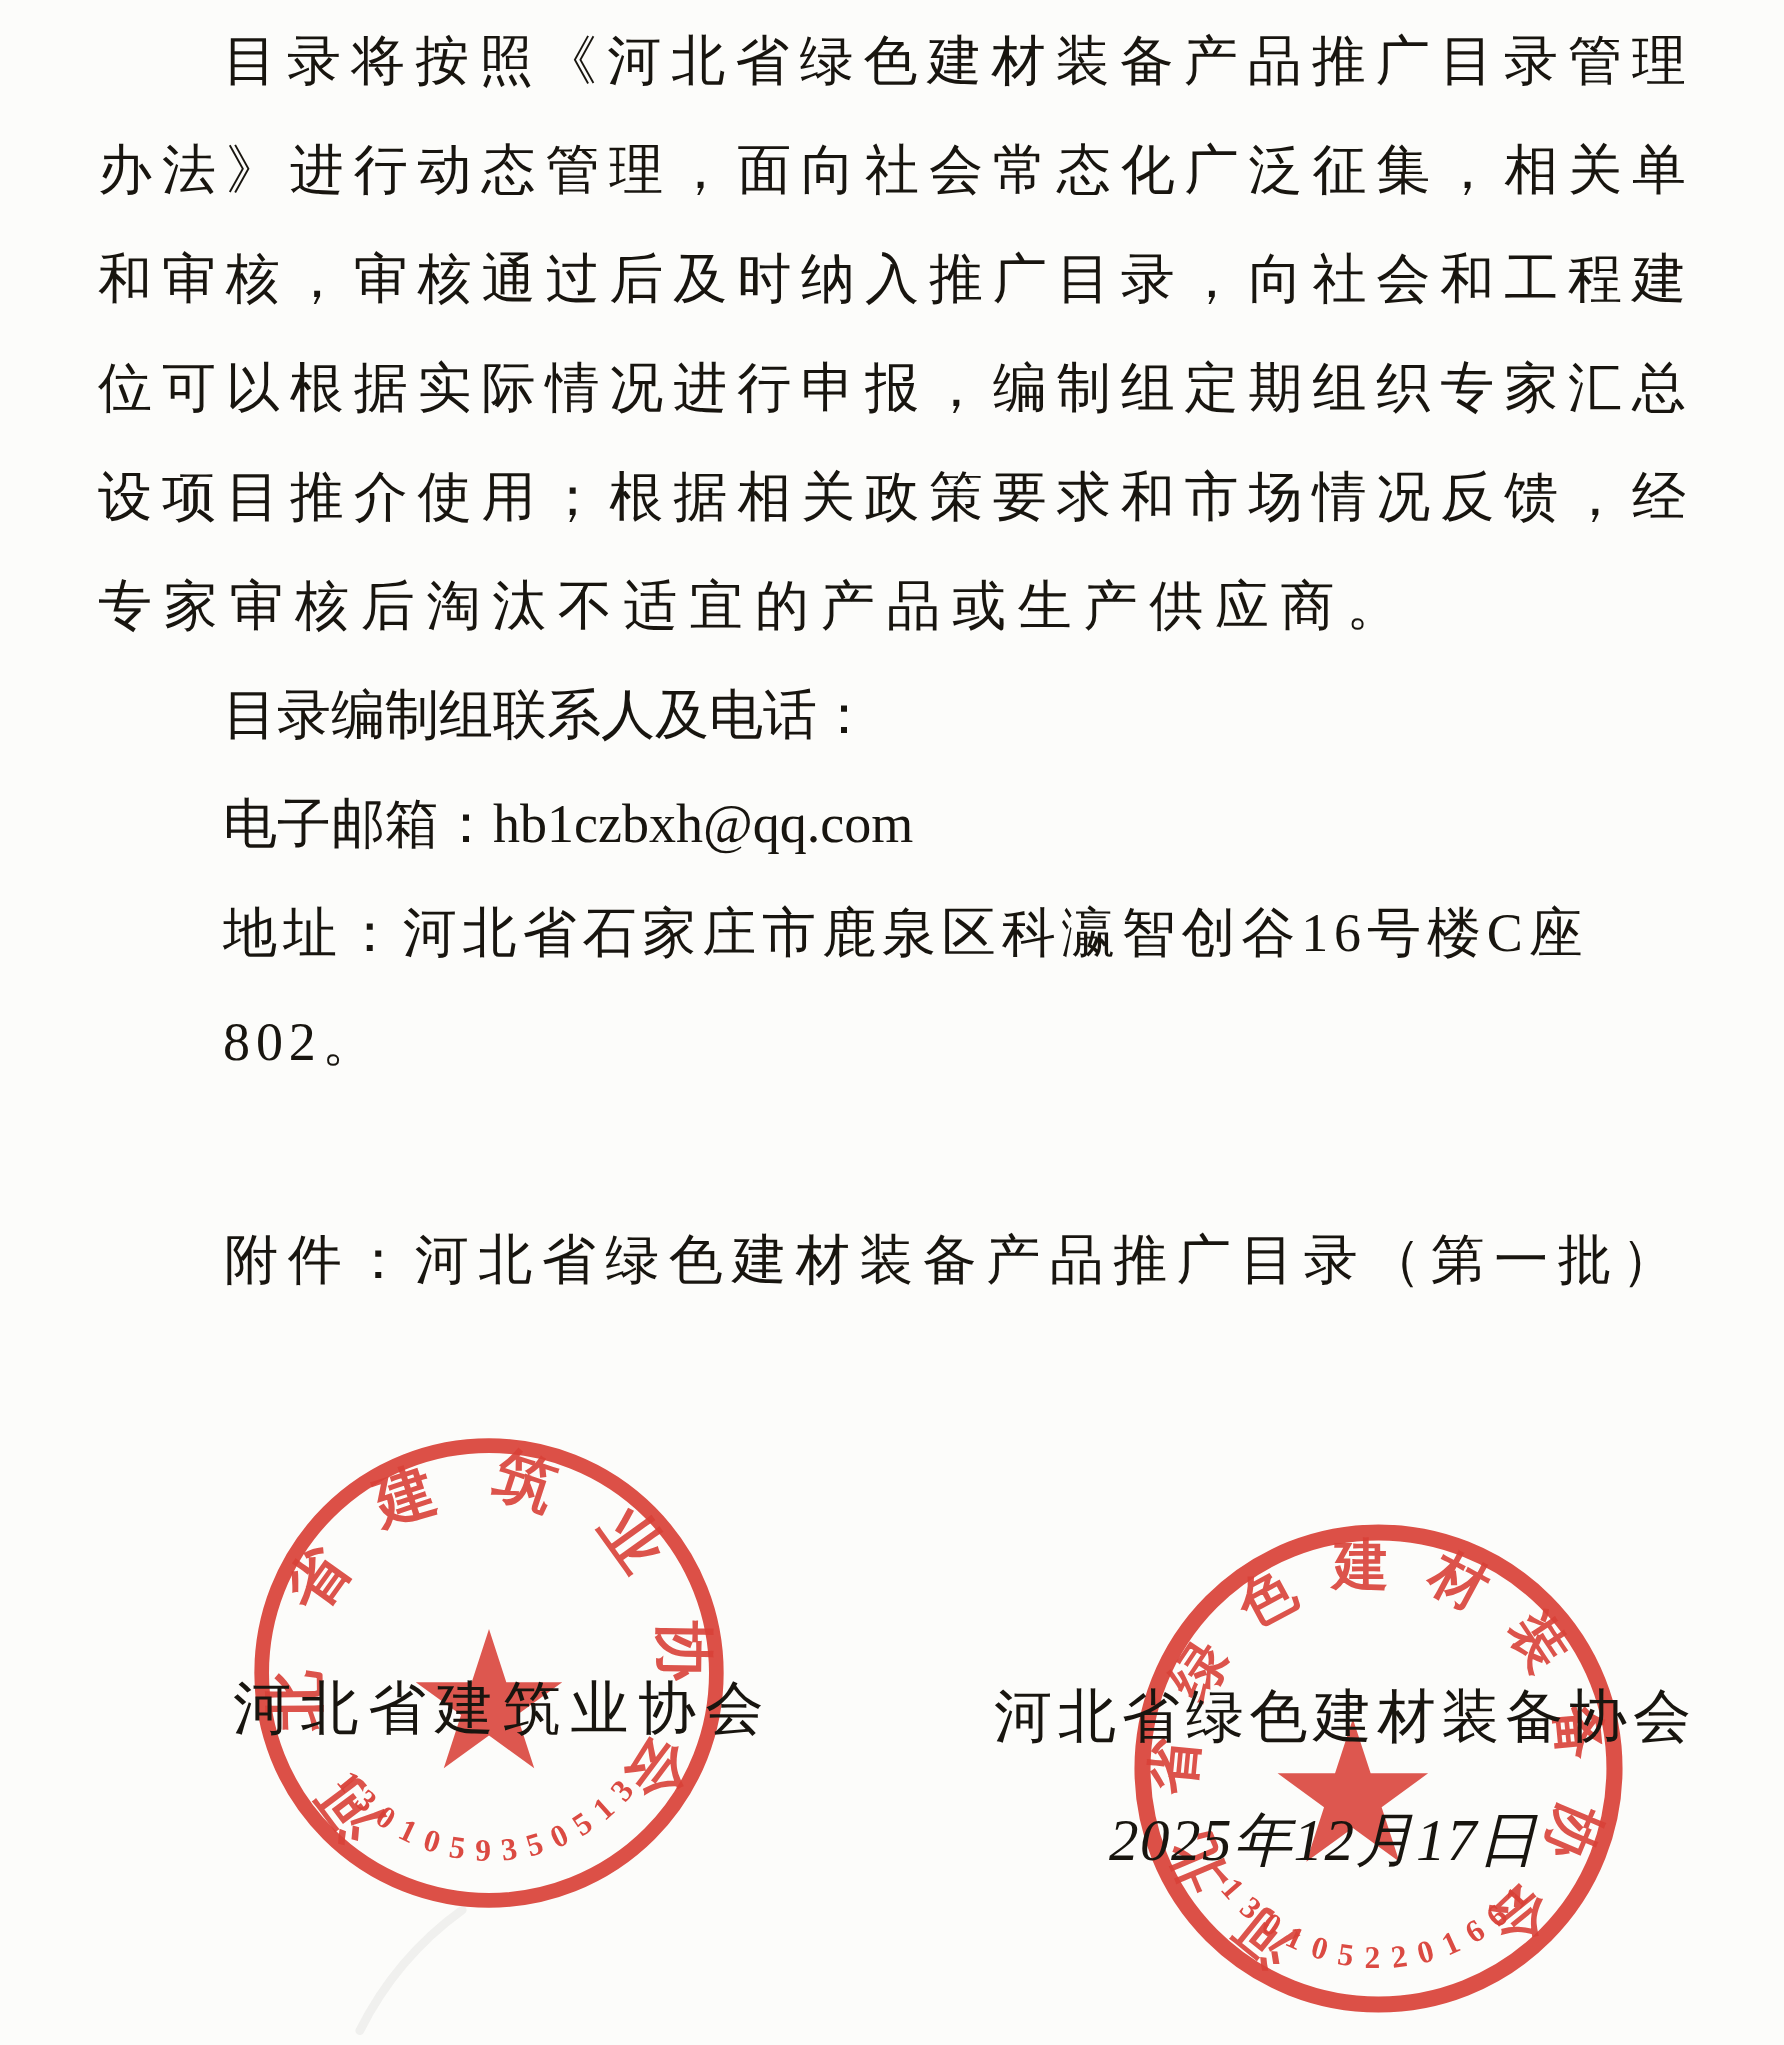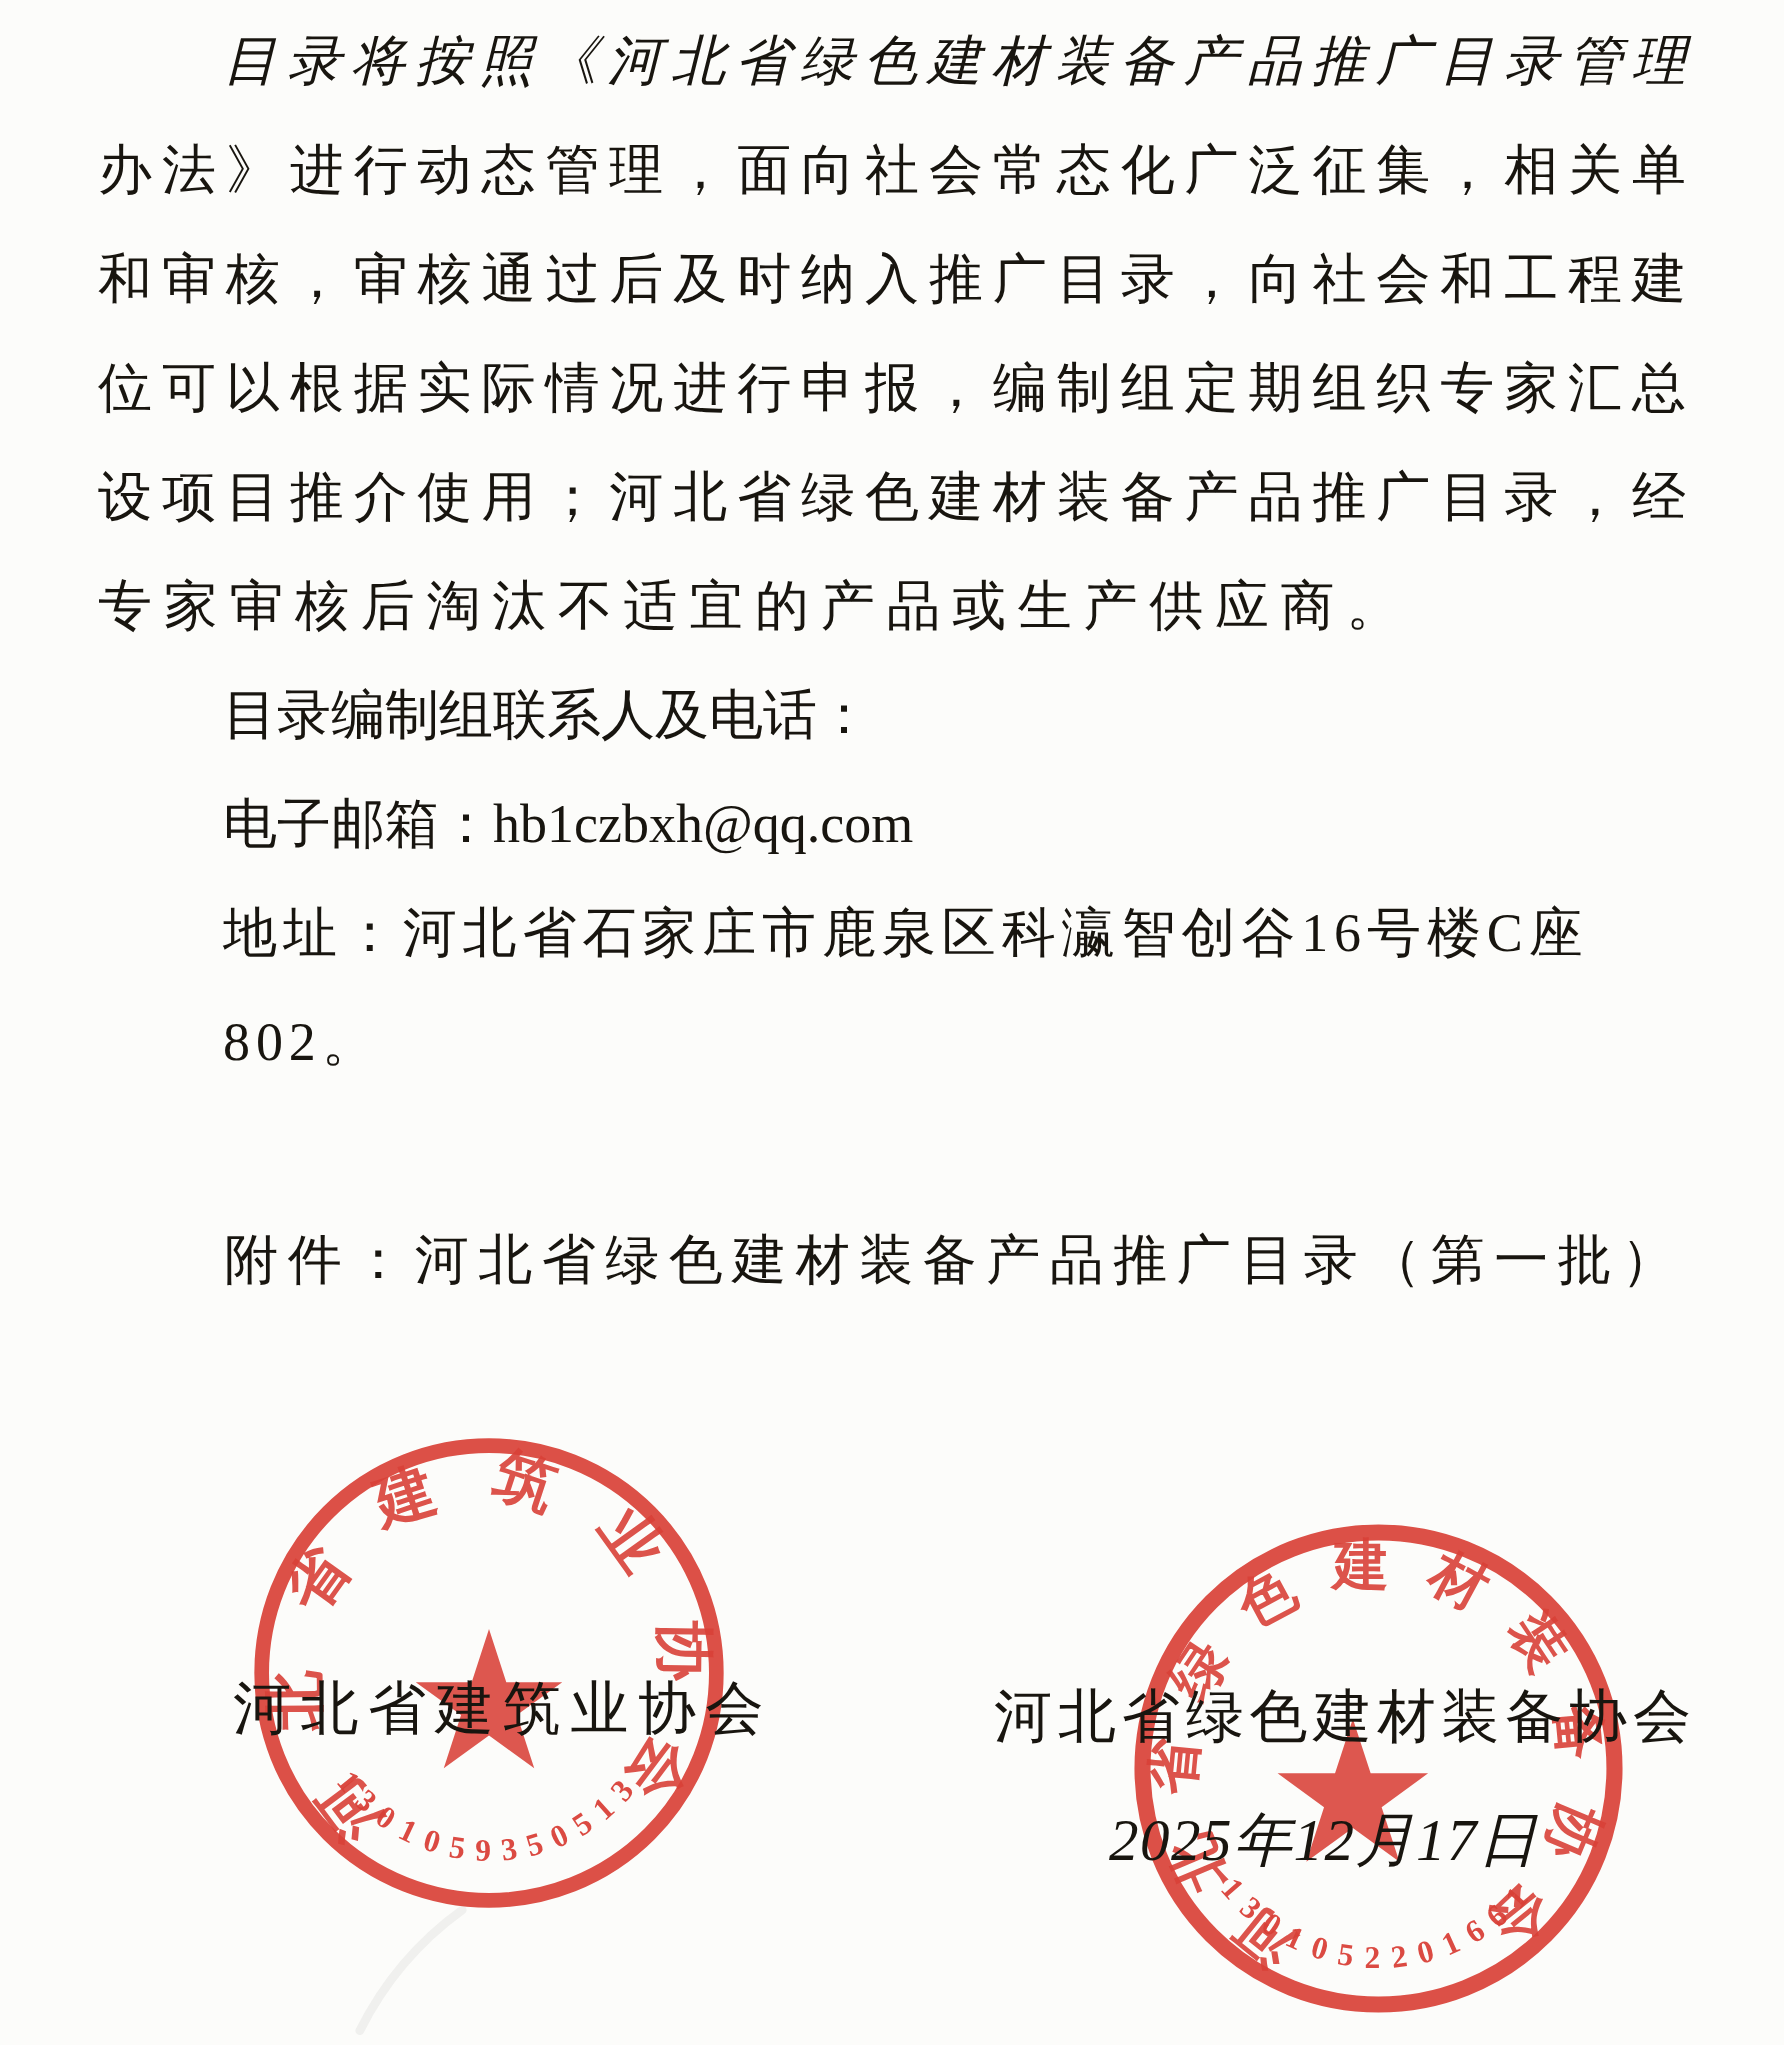--- a/index.html
+++ b/index.html
@@ -13,21 +13,21 @@
   }
   .body-text{
     position:absolute;left:98px;top:7.3px;width:1588px;z-index:1;
   }
   .line{
     font-size:54px;line-height:109px;white-space:normal;
   }
   .p-just{
     text-align:justify;text-align-last:justify;text-justify:inter-character;
   }
-  .p1{text-indent:125px;font-style:italic;}
+  .p1{text-indent:125px;}
   .p-last{letter-spacing:11.7px;}
   .indent{padding-left:125px;}
   .addr{letter-spacing:5.9px;}
   .attach{letter-spacing:9.5px;padding-left:125px;margin-top:109px;text-align:center;}
   .org-left{
     position:absolute;left:233px;top:1672px;font-size:58px;line-height:73px;
     letter-spacing:9.5px;z-index:3;white-space:nowrap;
   }
   .org-right{
     position:absolute;left:994px;top:1680px;font-size:58px;line-height:73px;
@@ -46,21 +46,21 @@
 </head>
 <body>
 
 <div class="page">
 
   <div class="body-text">
     <div class="line p-just p1">目录将按照《河北省绿色建材装备产品推广目录管理</div>
     <div class="line p-just">办法》进行动态管理，面向社会常态化广泛征集，相关单</div>
     <div class="line p-just">和审核，审核通过后及时纳入推广目录，向社会和工程建</div>
     <div class="line p-just">位可以根据实际情况进行申报，编制组定期组织专家汇总</div>
-    <div class="line p-just">设项目推介使用；河北省绿色建材装备产品推广目录，经</div>
+    <div class="line p-just">设项目推介使用；根据相关政策要求和市场情况反馈，经</div>
     <div class="line p-last">专家审核后淘汰不适宜的产品或生产供应商。</div>
 
     <div class="line indent">目录编制组联系人及电话：</div>
     <div class="line indent">电子邮箱：hb1czbxh@qq.com</div>
     <div class="line indent addr">地址：河北省石家庄市鹿泉区科瀛智创谷16号楼C座802。</div>
 
     <div class="line attach">附件：河北省绿色建材装备产品推广目录（第一批）</div>
   </div>
 
   <svg class="smudge" width="132" height="139" viewBox="0 0 180 190">

